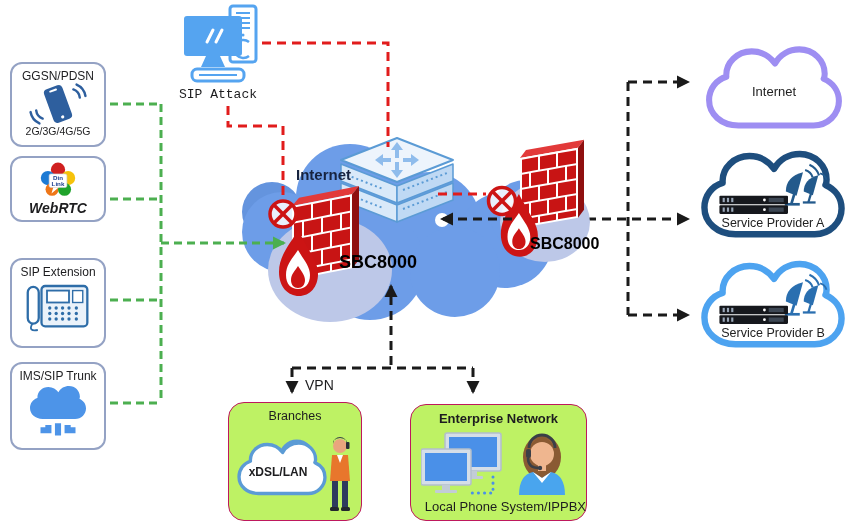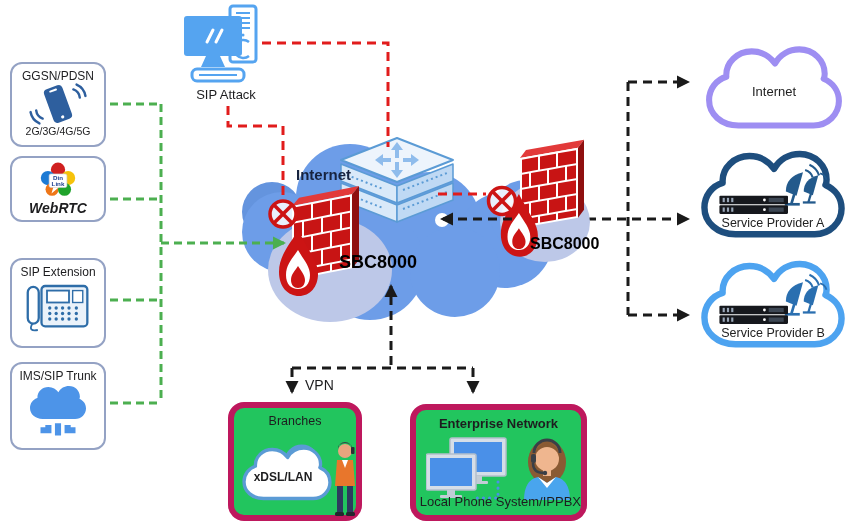--- a/index.html
+++ b/index.html
@@ -8,21 +8,21 @@
   .abs{position:absolute;}
   svg{display:block;}
   .layer{position:absolute;left:0;top:0;pointer-events:none;}
   
   .lbox{position:absolute;left:10px;width:96px;background:#fff;border:2px solid #94A2C4;
         border-radius:12px;display:flex;flex-direction:column;align-items:center;box-sizing:border-box;}
   .lbox .t{font-size:12px;margin-top:5px;white-space:nowrap;text-align:right;}
   .lbox .sub{font-size:10.5px;margin-bottom:5px;white-space:nowrap;}
   .lbox .bold{font-weight:bold;font-size:14px;margin-bottom:4px;font-style:italic;}
   
-  .bbox{position:absolute;background:#22c55e;border:6px solid #be185d;border-radius:16px;box-sizing:border-box;}
+  .bbox{position:absolute;background:#bef264;border:1px solid #be185d;border-radius:16px;box-sizing:border-box;}
   .bbox .title{position:absolute;top:6px;left:0;right:0;text-align:center;font-size:12.5px;}
   .lbl{position:absolute;white-space:nowrap;}
   .cloud-label{position:absolute;left:0;right:0;text-align:center;font-size:12.5px;color:#222;}
 </style>
 </head>
 <body>
 
 <div class="canvas">
 
   <svg class="layer" width="859" height="528" viewBox="0 0 859 528">
@@ -230,21 +230,21 @@
     <circle cx="57" cy="31" r="1.5" fill="#55A4F0"></circle>
       <circle cx="63" cy="31" r="1.5" fill="#55A4F0"></circle>
     <path d="M69,38 A9,9 0 1 0 69,52" stroke="#55A4F0" stroke-width="2.5" fill="none"></path>
     <rect x="4" y="12" width="58" height="40" rx="3" fill="#55A4F0"></rect>
     <line x1="27" y1="38" x2="33" y2="26" stroke="#fff" stroke-width="3" stroke-linecap="round"></line>
     <line x1="36" y1="38" x2="42" y2="26" stroke="#fff" stroke-width="3" stroke-linecap="round"></line>
     <polygon points="26,52 40,52 45,63 21,63" fill="#55A4F0"></polygon>
     <rect x="12" y="65" width="52" height="12" rx="5" fill="#fff" stroke="#55A4F0" stroke-width="3"></rect>
     <line x1="19" y1="71" x2="57" y2="71" stroke="#55A4F0" stroke-width="2"></line>
   </svg>
-  <div class="lbl" style="left:180px;top:87px;width:92px;text-align:center;font-size:13px;">SIP Attack</div>
+  <div class="lbl" style="left:172px;top:87px;width:92px;text-align:center;font-size:13px;font-family:Liberation Mono, monospace;">SIP Attack</div>
 
   <div class="lbl" style="left:296px;top:166px;font-size:15px;font-weight:600;color:#17233F;">Internet</div>
   <div class="lbl" style="left:339px;top:252px;font-size:18px;font-weight:800;color:#000;">SBC8000</div>
   <div class="lbl" style="left:530px;top:235px;font-size:16px;font-weight:800;color:#000;">SBC8000</div>
   <div class="lbl" style="left:305px;top:377px;font-size:14px;">VPN</div>
 
   <div class="abs" style="left:703px;top:40px;width:142px;height:106px;">
     <svg width="142" height="106" viewBox="0 0 140 100">
       <path d="M35,82 C18,82 6,71 6,57 C6,46 13,37 23,34 C22,20 34,9 48,9 C58,9 66,14 71,21 C76,12 85,7 95,7 C109,7 120,18 120,31 C120,33 120,34 119,36 C128,40 134,48 134,58 C134,71 123,82 109,82 Z" fill="#fff" stroke="#9E8EF2" stroke-width="6" stroke-linejoin="round"></path>
     </svg>

